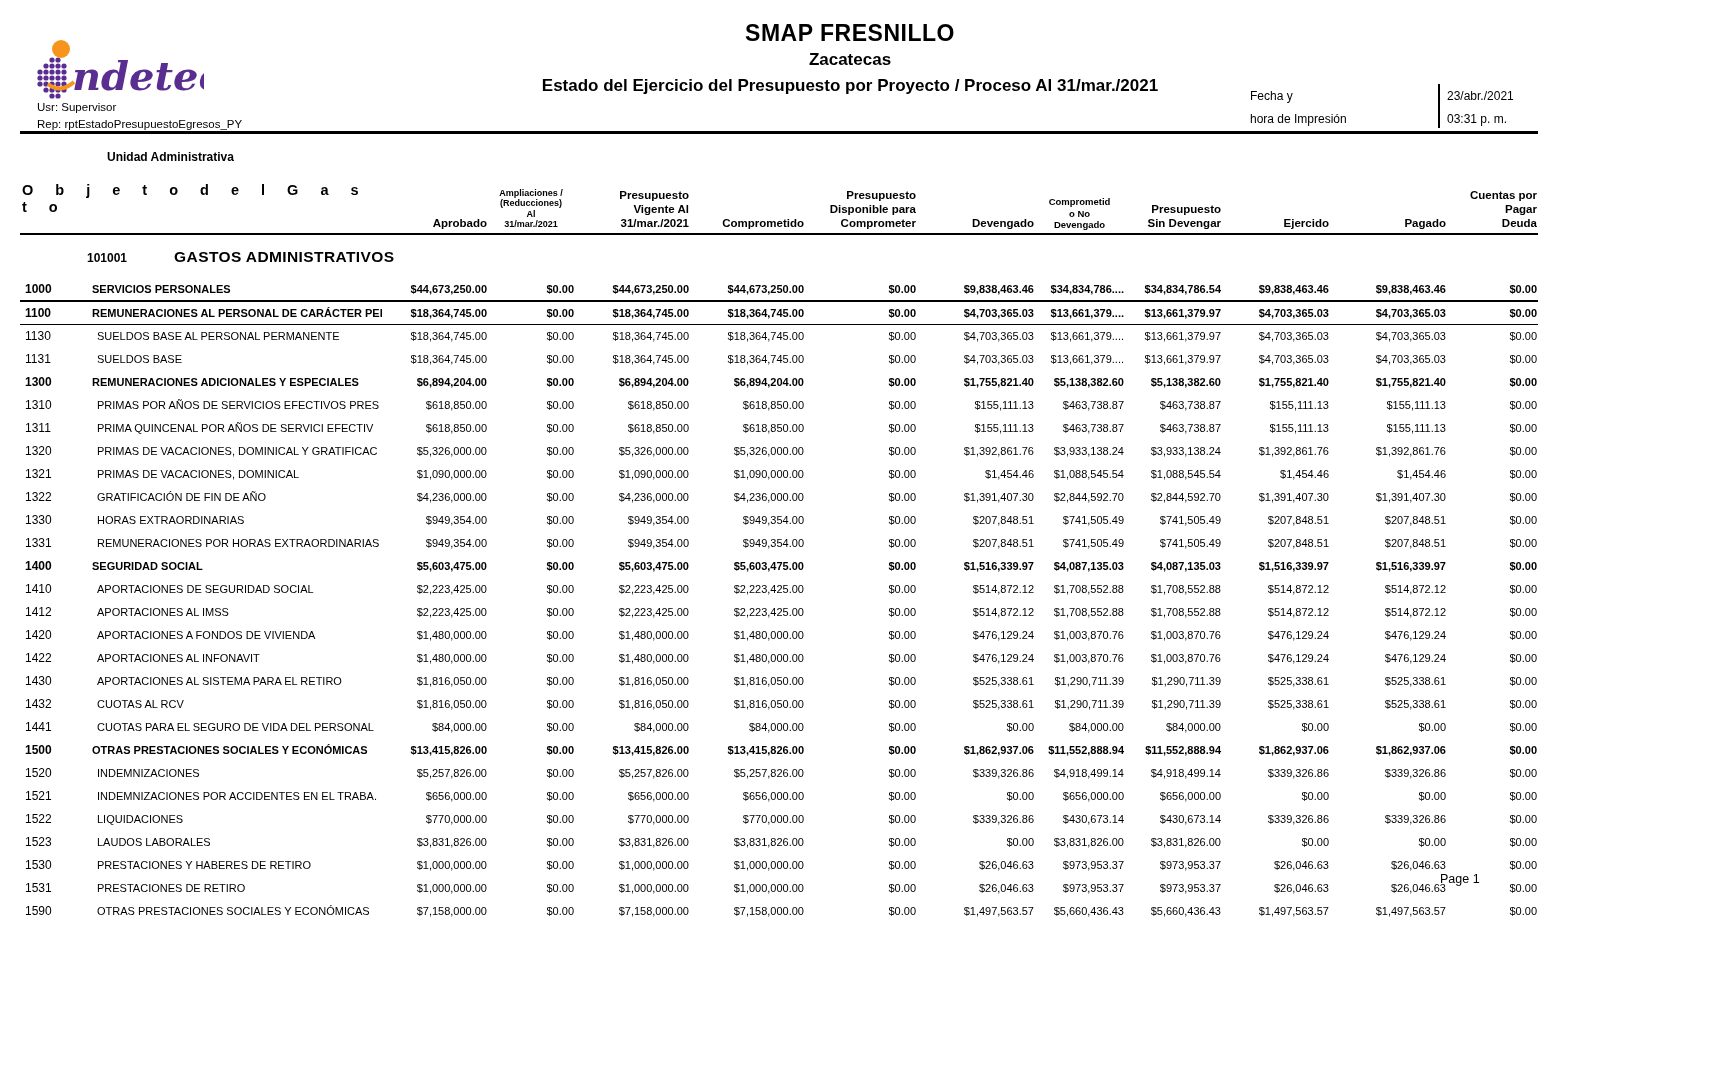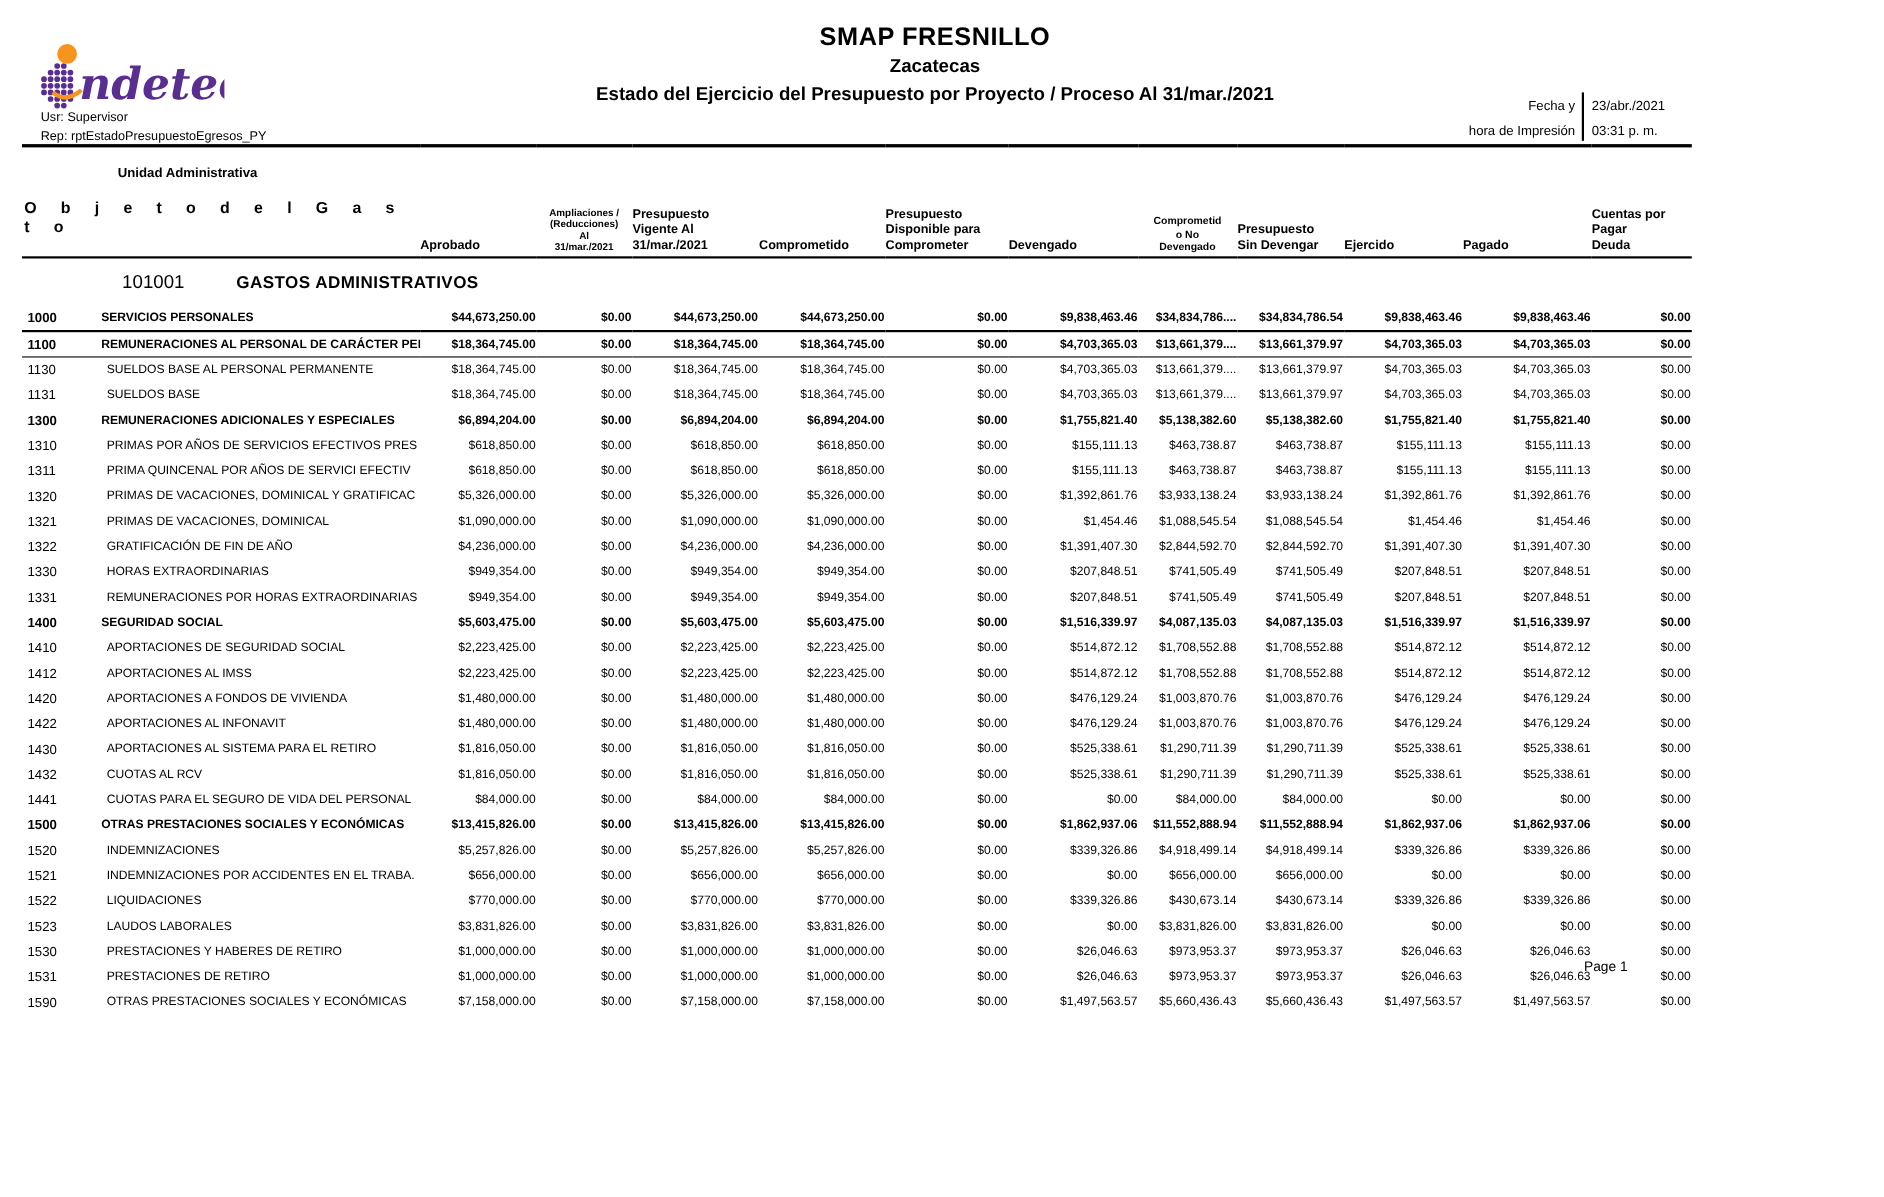--- a/index.html
+++ b/index.html
@@ -8,45 +8,45 @@
     font-family:"Liberation Sans",sans-serif;overflow:hidden;
   }
   
   .logo{position:absolute;left:34px;top:38px;width:170px;height:62px;}
   .usr-line{position:absolute;left:37px;top:101px;font-size:11.5px;}
   .rep-line{position:absolute;left:37px;top:118px;font-size:11.5px;}
   .title-block{position:absolute;left:300px;top:20px;width:1100px;text-align:center;}
   .title-main{font-size:23px;font-weight:bold;letter-spacing:.5px;}
   .title-sub{font-size:17px;font-weight:bold;margin-top:3px;}
   .title-report{font-size:17px;font-weight:bold;margin-top:6px;}
-  .print-labels{position:absolute;left:1250px;top:85px;width:182px;text-align:right;font-size:12px;line-height:23px;}
+  .print-labels{position:absolute;left:1250px;top:85px;width:182px;text-align:left;font-size:12px;line-height:23px;}
   .print-values{position:absolute;left:1447px;top:85px;width:150px;text-align:left;font-size:12px;line-height:23px;}
   .print-vline{position:absolute;left:1438px;top:84px;width:1.5px;height:44px;background:#000;}
   
   table.report{position:absolute;left:20px;top:131px;width:1518px;border-collapse:collapse;table-layout:fixed;}
   thead tr{height:57px;}
   thead{border-top:3px solid #000;border-bottom:2px solid #000;}
-  th{font-weight:bold;vertical-align:bottom;padding:2px 1px 3px 0;white-space:pre-line;line-height:1.18;font-size:11.5px;text-align:left;}
+  th{font-weight:bold;vertical-align:bottom;padding:2px 1px 3px 0;white-space:pre-line;line-height:1.18;font-size:11.5px;text-align:right;}
   th.left{text-align:left;vertical-align:bottom;padding-left:0;}
   .hdr-line1{font-size:12px;font-weight:bold;text-align:center;padding-right:60px;margin-bottom:5px;}
   .hdr-line2{font-size:14.5px;font-weight:bold;letter-spacing:5px;word-spacing:8px;padding-left:2px;}
   th.small{font-size:9px;text-align:center;}
   th.smallish{font-size:9.5px;text-align:center;}
   td{font-size:11px;overflow:hidden;white-space:nowrap;}
   td.num{text-align:right;padding-right:1px;}
   td.code{text-align:left;padding-left:5px;font-size:12px;}
   td.desc{text-align:left;padding-left:2px;}
   td.desc.sub{padding-left:7px;}
   tbody tr{height:23px;}
   tr.bold{font-weight:bold;}
   tr.rule-heavy td{border-bottom:2px solid #000;}
   tr.rule-light td{border-bottom:1px solid #000;}
   tr.section-row{height:44px;}
   tr.section-row td{vertical-align:middle;overflow:visible;}
-  .sec-code{font-size:17px;font-weight:normal;margin-left:90px;}
+  .sec-code{font-size:12px;font-weight:bold;margin-left:66px;}
   .sec-name{font-size:15.5px;font-weight:bold;margin-left:44px;letter-spacing:.4px;}
   .page-footer{position:absolute;left:1440px;top:872px;font-size:12.5px;}
 </style>
 </head>
 <body>
 
 <div class="logo">
   <svg width="170" height="62" viewBox="0 0 170 62">
     <g fill="#5A2D91">
       <circle cx="18" cy="22" r="2.6"></circle>

